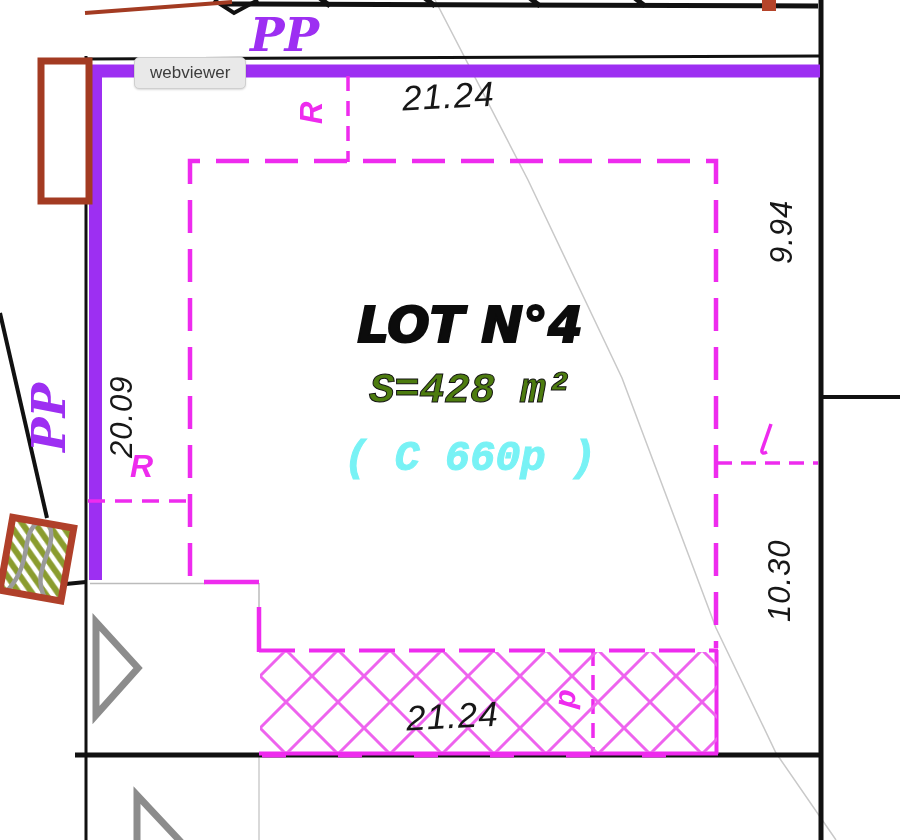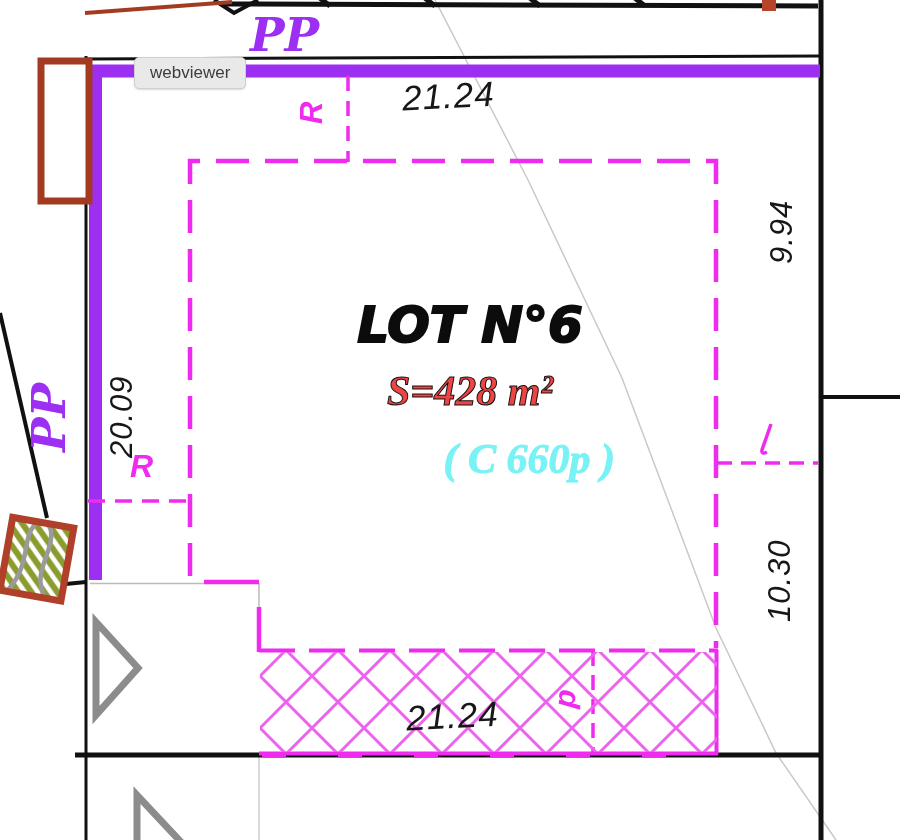--- a/index.html
+++ b/index.html
@@ -9,24 +9,24 @@
   .txt{position:absolute;white-space:nowrap;line-height:1;}
   .dim{font-family:"Liberation Sans",sans-serif;font-style:italic;color:#171717;
        font-weight:400;letter-spacing:1px;}
   .rot{transform:rotate(-90deg);transform-origin:0 0;}
   .pp{font-family:"DejaVu Serif","Liberation Serif",serif;font-weight:bold;font-style:italic;
       color:var(--band-purple);}
   .marker{font-family:"Liberation Sans",sans-serif;font-style:italic;font-weight:bold;
           color:var(--boundary-magenta);}
   .lot-title{font-family:"DejaVu Sans","Liberation Sans",sans-serif;font-weight:bold;font-style:italic;
              color:#0c0c0c;font-size:50px;-webkit-text-stroke:2px #0c0c0c;letter-spacing:0px;text-align:center;}
-  .lot-area{font-family:Liberation Serif, serif;font-weight:bold;font-style:italic;
-            color:#ef4444;font-size:42px;text-align:center;-webkit-text-stroke:1px #111;}
-  .lot-cap{font-family:Liberation Serif, serif;font-weight:bold;font-style:italic;
-           color:var(--capacity-cyan);font-size:42px;text-align:right;-webkit-text-stroke:1px var(--capacity-cyan);}
+  .lot-area{font-family:Liberation Mono, monospace;font-weight:bold;font-style:italic;
+            color:#4d7c0f;font-size:42px;text-align:center;-webkit-text-stroke:1px #111;}
+  .lot-cap{font-family:Liberation Mono, monospace;font-weight:bold;font-style:italic;
+           color:var(--capacity-cyan);font-size:42px;text-align:center;-webkit-text-stroke:1px var(--capacity-cyan);}
   .tooltip{position:absolute;left:134px;top:11px;padding:5px 15px;background:#e9e9e9;
            border:1px solid #cfcfcf;border-radius:5px;color:#3d3d3d;font-size:17px;
            box-shadow:0 1px 2px rgba(0,0,0,.15);margin-top:46px;}
 </style>
 </head>
 <body>
 
 <div id="stage">
 
   <svg width="900" height="840" viewBox="0 0 900 840">
@@ -109,19 +109,19 @@
   <div class="txt dim" style="left:402px;top:78px;font-size:35px;transform:rotate(-3deg);">21.24</div>
   <div class="txt dim rot" style="left:766px;top:264px;font-size:31px;">9.94</div>
   <div class="txt dim rot" style="left:106px;top:458px;font-size:31px;">20.09</div>
   <div class="txt dim rot" style="left:764px;top:622px;font-size:31px;">10.30</div>
   <div class="txt dim" style="left:406px;top:698px;font-size:35px;transform:rotate(-3deg);">21.24</div>
 
   <div class="txt marker rot" style="left:296px;top:124px;font-size:31px;">R</div>
   <div class="txt marker" style="left:130px;top:450px;font-size:32px;">R</div>
   <div class="txt marker" style="left:560px;top:684px;font-size:30px;transform:rotate(95deg);">d</div>
 
-  <div class="txt lot-title" style="left:340px;top:300px;width:260px;">LOT N°6</div>
+  <div class="txt lot-title" style="left:340px;top:300px;width:260px;">LOT N°4</div>
   <div class="txt lot-area" style="left:330px;top:370px;width:280px;">S=428 m²</div>
   <div class="txt lot-cap" style="left:325px;top:438px;width:290px;">( C 660p )</div>
 
   <div class="tooltip">webviewer</div>
 
 </div>
 
 </body></html>

